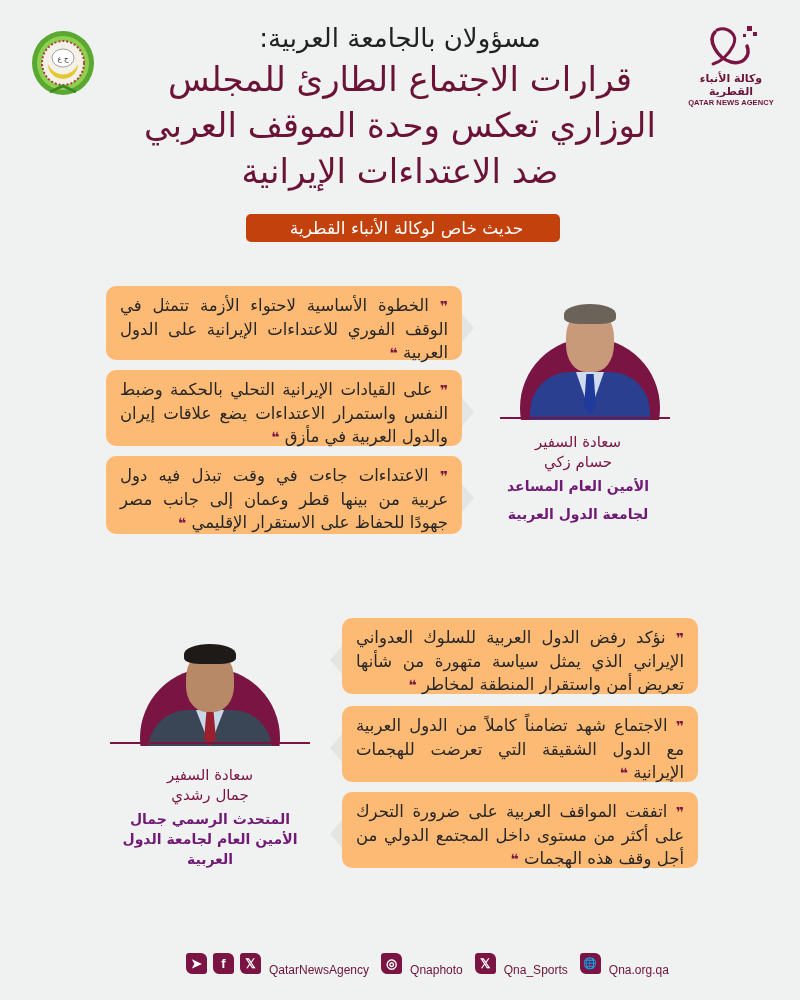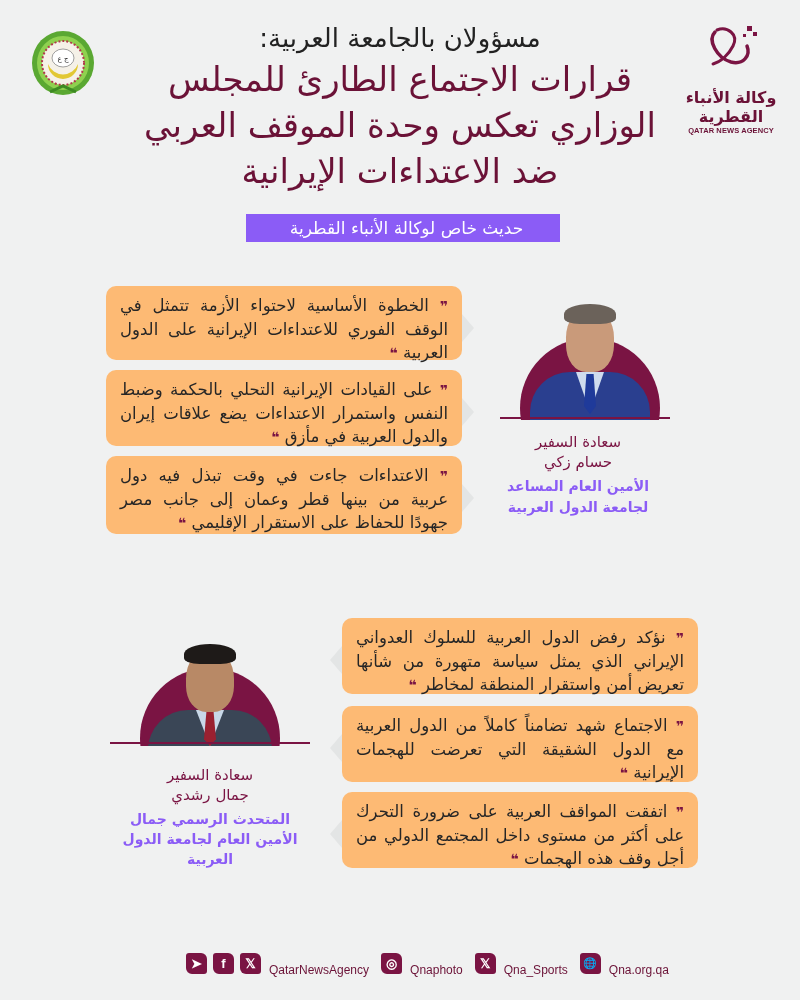--- a/index.html
+++ b/index.html
@@ -8,33 +8,33 @@
       background: #f0f1f1;
       font-family: "DejaVu Sans", sans-serif;
       position: relative;
       direction: rtl;
     }
     .page { position: absolute; inset: 0; width: 800px; height: 1000px; }
 
     
     .qna-logo { position: absolute; left: 676px; top: 22px; width: 110px; height: 80px; direction: ltr; text-align: center; }
     .qna-logo svg { display: block; margin: 0 auto; }
-    .qna-logo .ar { font-size: 16px; color: #6b1237; font-weight: bold; direction: rtl; margin-top: 20px; }
+    .qna-logo .ar { font-size: 11px; color: #6b1237; font-weight: bold; direction: rtl; margin-top: 4px; }
     .qna-logo .en { font-size: 7.5px; color: #6b1237; font-weight: bold; letter-spacing: 0.1px; font-family: "Liberation Sans", sans-serif; }
 
     .league-logo { position: absolute; left: 28px; top: 28px; width: 70px; height: 72px; }
 
     
     .heading { position: absolute; left: 120px; top: 20px; width: 560px; text-align: center; }
     .subhead { font-size: 26px; color: #222; font-weight: normal; line-height: 36px; }
     .headline { font-size: 34px; color: #6b1237; font-weight: normal; line-height: 46px; }
 
     .tag {
       position: absolute; left: 246px; top: 214px; width: 314px; height: 28px;
-      background: #8b5cf6; border-radius: 0; color: #fff; font-size: 17px;
+      background: #c2410c; border-radius: 5px; color: #fff; font-size: 17px;
       text-align: center; line-height: 28px; padding-left: 7px;
     }
 
     
     .bubble {
       position: absolute; background: #fdba74; border-radius: 10px;
       padding: 8px 14px 6px 14px; font-size: 16.5px; line-height: 23px; color: #262626;
       text-align: justify; text-align-last: right;
     }
     .bubble.right-tail::after {
@@ -55,21 +55,21 @@
     .portrait .baseline { position: absolute; height: 2px; background: #7a1443; }
     .person-head { position: absolute; border-radius: 46% 46% 42% 42%; }
     .person-hair { position: absolute; border-radius: 50% 50% 30% 30%; }
     .person-body { position: absolute; border-radius: 40px 40px 0 0; }
     .person-shirt { position: absolute; clip-path: polygon(0 0, 100% 0, 50% 100%); }
     .person-tie { position: absolute; clip-path: polygon(20% 0, 80% 0, 100% 80%, 50% 100%, 0 80%); }
 
     .caption { position: absolute; text-align: center; }
     .caption .title { color: #7a1443; font-size: 15px; line-height: 20px; }
     .caption .name { color: #7a1443; font-size: 15px; line-height: 20px; }
-    .caption .role { color: #8b5cf6; font-size: 14px; line-height: 20px; font-weight: bold; margin-top: 4px; }
+    .caption .role { color: #701a75; font-size: 14px; line-height: 20px; font-weight: bold; margin-top: 4px; }
 
     
     .footer { position: absolute; left: 186px; top: 951px; height: 24px; direction: ltr; display: flex; align-items: center; gap: 6px; }
     .sq {
       width: 21px; height: 21px; background: #7a1443; border-radius: 3px 6px 3px 6px;
       display: flex; align-items: center; justify-content: center; color: #fff;
       font-family: "Liberation Sans", sans-serif; font-weight: bold; font-size: 13px;
     }
     .handle { font-family: "Liberation Sans", sans-serif; font-size: 12px; color: #6b1237; margin: 14px 6px 0 2px; }
   </style>
@@ -133,21 +133,21 @@
     <div class="person-shirt" style="left:76px; top:82px; width:28px; height:40px; background:#cfdcee;"></div>
     <div class="person-tie" style="left:84px; top:84px; width:12px; height:40px; background:#1f3a9a;"></div>
     <div class="person-head" style="left:66px; top:18px; width:48px; height:64px; background:#c99a7a;"></div>
     <div class="person-hair" style="left:64px; top:14px; width:52px; height:20px; background:#6b625a;"></div>
     <div class="baseline" style="left:0; top:127px; width:170px;"></div>
   </div>
   <div class="caption" style="left:490px; top:432px; width:176px;">
     <div class="title">سعادة السفير</div>
     <div class="name">حسام زكي</div>
     <div class="role">الأمين العام المساعد</div>
-    <div class="role" style="margin-top:1px">لجامعة الدول العربية</div>
+    <div class="role" style="margin-top:8px">لجامعة الدول العربية</div>
   </div>
 
   <div class="portrait" style="left:110px; top:620px; width:200px; height:126px;">
     <div class="circle" style="left:30px; top:48px; width:140px; height:140px;"></div>
     <div class="person-body" style="left:38px; top:90px; width:124px; height:40px; background:#3a4656;"></div>
     <div class="person-shirt" style="left:86px; top:90px; width:28px; height:36px; background:#c8d8e8;"></div>
     <div class="person-tie" style="left:94px; top:92px; width:12px; height:34px; background:#9a2030;"></div>
     <div class="person-head" style="left:76px; top:30px; width:48px; height:62px; background:#b88966;"></div>
     <div class="person-hair" style="left:74px; top:24px; width:52px; height:20px; background:#1e1a18;"></div>
     <div class="baseline" style="left:0; top:122px; width:200px;"></div>

